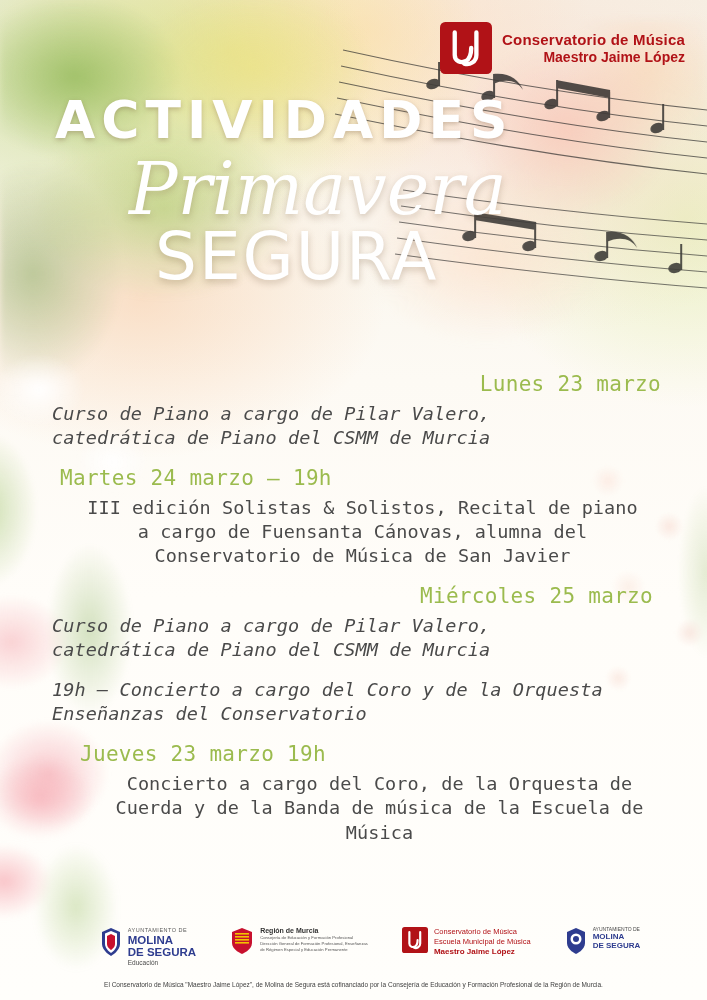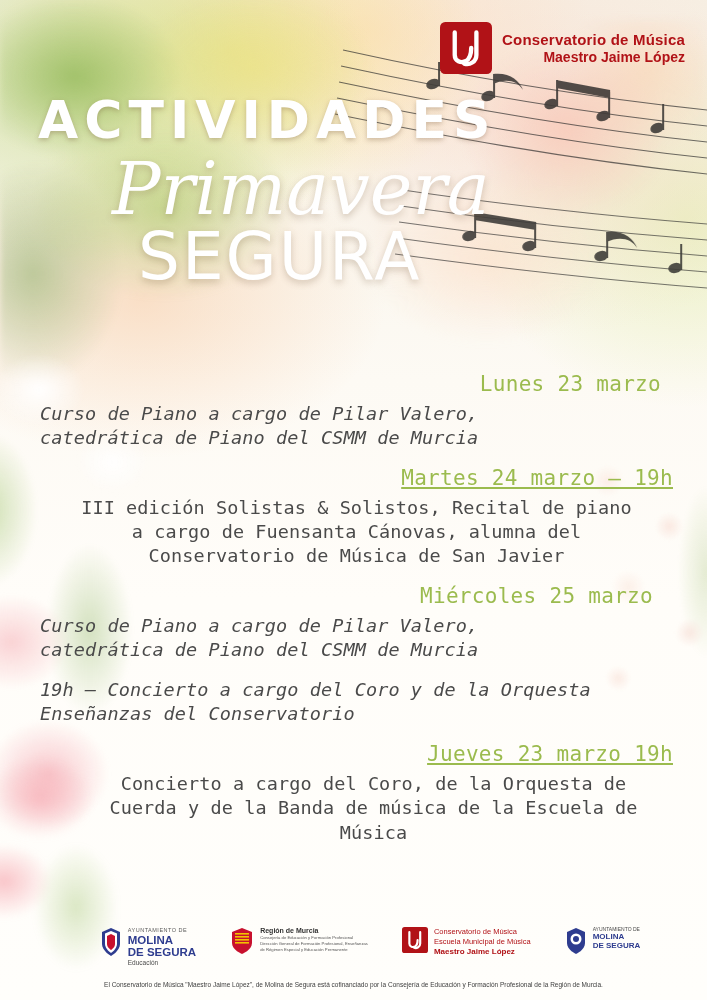--- a/index.html
+++ b/index.html
@@ -120,21 +120,21 @@
     font-family: "Liberation Sans", sans-serif;
     font-size: 14px;
     font-weight: bold;
     color: #b11217;
     white-space: nowrap;
   }
 
   
   .title-block {
     position: absolute;
-    left: 34px;
+    left: 51px;
     top: 90px;
     width: 640px;
   }
   .t-actividades {
     font-family: "DejaVu Sans", sans-serif;
     font-weight: bold;
     font-size: 52px;
     letter-spacing: 6px;
     color: #ffffff;
     text-shadow: 0 2px 5px rgba(120,90,60,0.35);
@@ -157,34 +157,34 @@
     letter-spacing: 2px;
     color: #ffffff;
     text-shadow: 0 3px 7px rgba(120,90,60,0.30);
     margin: 0 0 0 104px;
     line-height: 1.05;
   }
 
   
   .program {
     position: absolute;
-    left: 40px;
+    left: 52px;
     right: 34px;
     top: 372px;
   }
   .entry { margin-bottom: 16px; }
   .day {
     font-family: "DejaVu Sans Mono", monospace;
     font-size: 21px;
     color: #9bbb4e;
     margin: 0 0 6px 0;
     letter-spacing: 0.3px;
   }
   .day.right { text-align: right; }
-  .day.left  { text-align: right; text-decoration: underline; }
+  .day.left  { text-align: left; }
   .desc {
     font-family: "DejaVu Sans Mono", monospace;
     font-size: 18.5px;
     line-height: 1.30;
     color: #4a4a4a;
     margin: 0;
     letter-spacing: 0.1px;
   }
   .desc.right { text-align: left; font-style: italic; }
   .desc.left  { text-align: center; }

